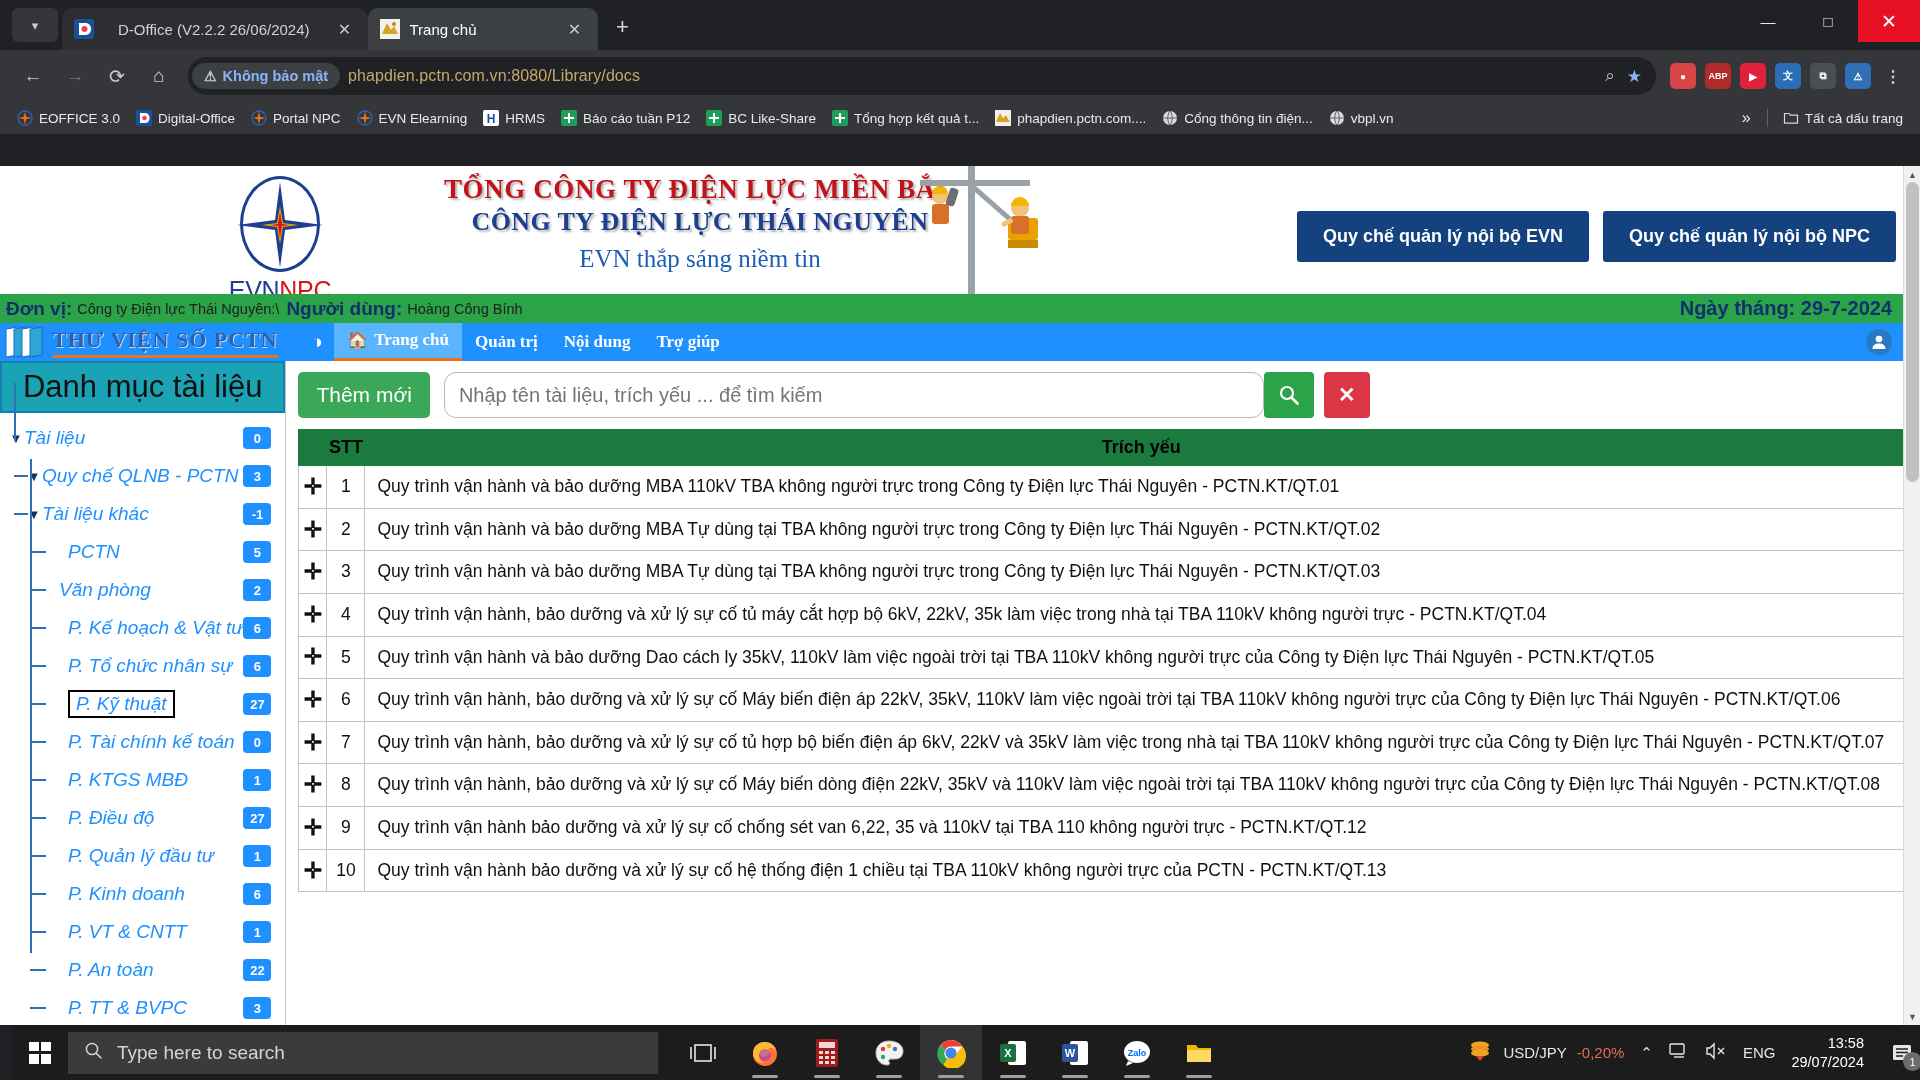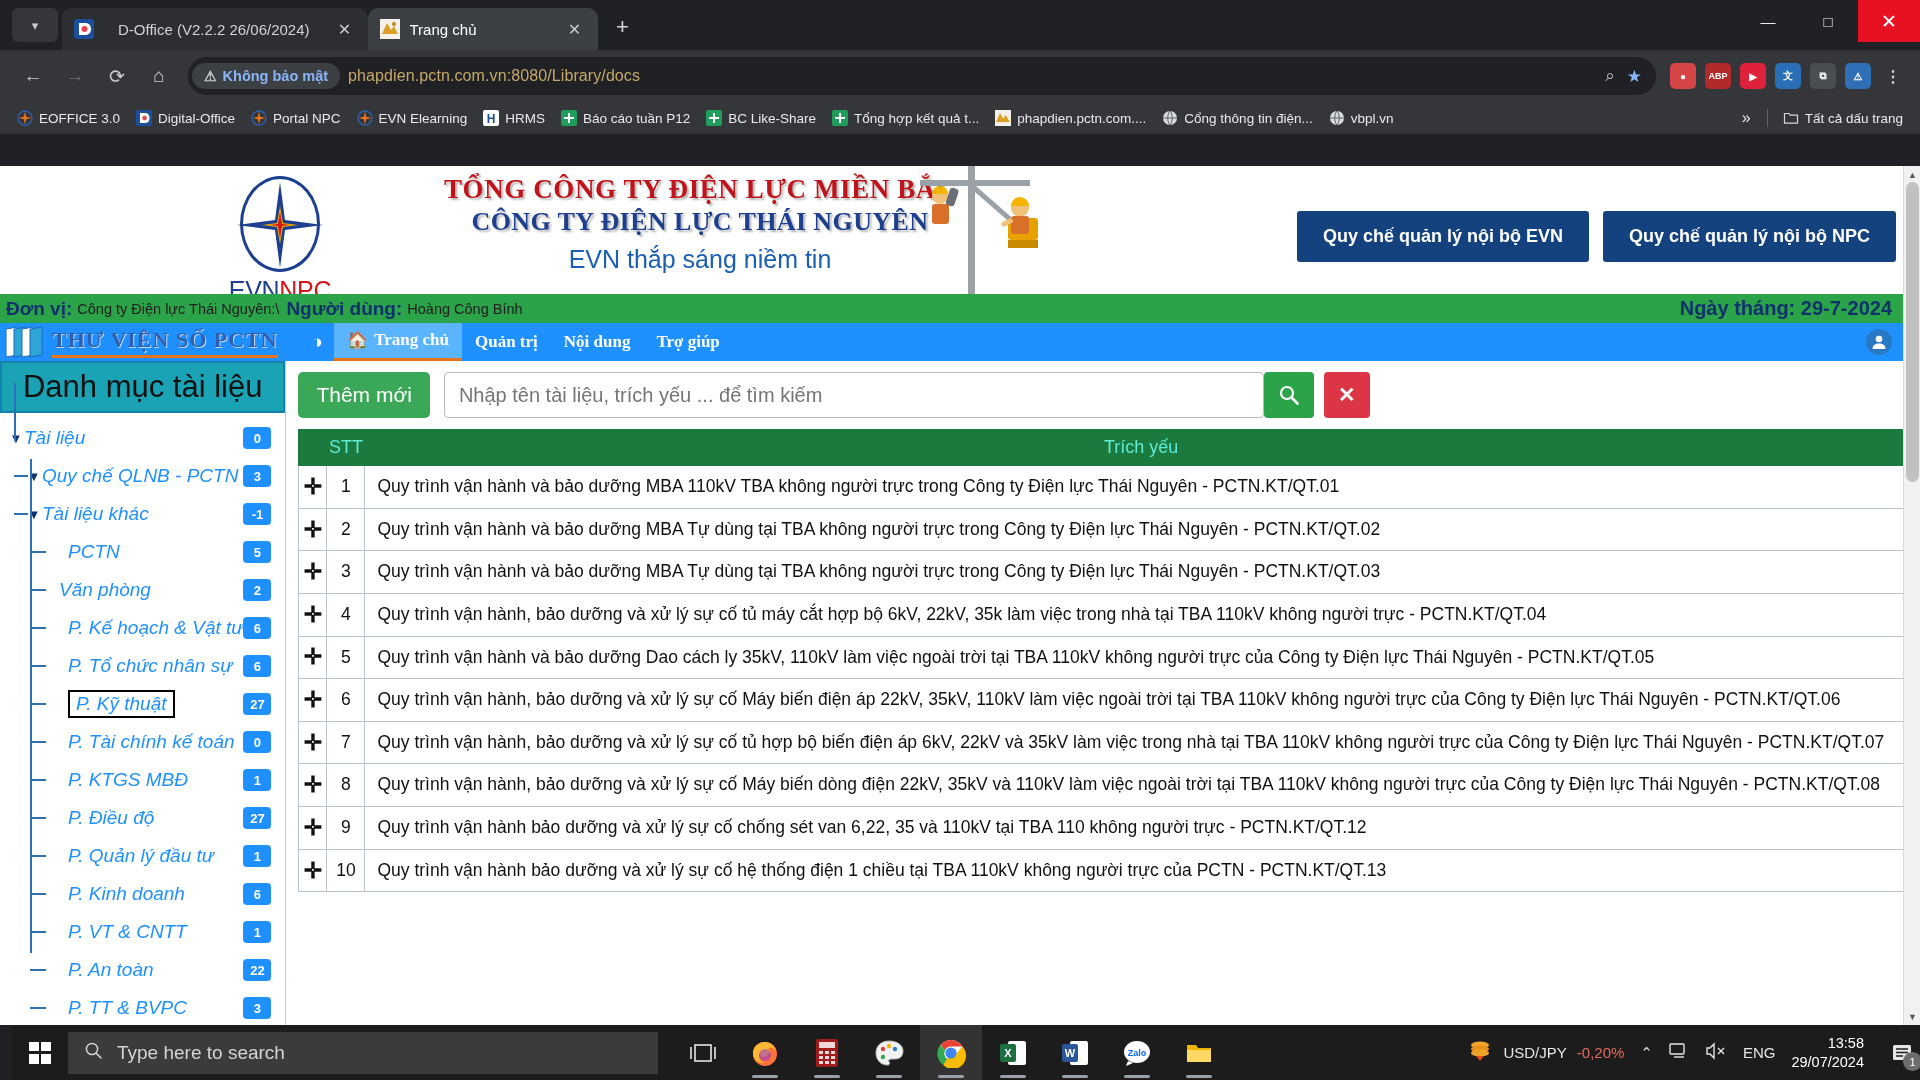--- a/index.html
+++ b/index.html
@@ -72,21 +72,21 @@
   .logo-wrap { position:absolute; left:176px; top:6px; width:208px; text-align:center; }
   .evn-star { width:104px; height:118px; margin:0 auto; position:relative; }
   .evn-oval { position:absolute; left:12px; top:4px; width:80px; height:96px; border:3px solid #1d3f8f; border-radius:50%; }
   .evnnpc { font-family:"Liberation Sans", sans-serif; font-weight:normal; font-size:25px; letter-spacing:-.3px; margin-top:-14px;}
   .evnnpc .a { color:#1d3f8f; } .evnnpc .b { color:#d7141a; }
   .banner-center { position:absolute; left:420px; top:8px; width:560px; text-align:center; }
   .bn1 { font-family:"Liberation Serif", serif; font-weight:bold; font-size:27px; color:#c0141a;
         letter-spacing:.6px; text-shadow:2px 2px 2px rgba(120,120,120,.55); }
   .bn2 { font-family:"Liberation Serif", serif; font-weight:bold; font-size:26px; color:#1d3f8f;
         letter-spacing:.4px; margin-top:2px; text-shadow:2px 2px 2px rgba(120,120,120,.55); }
-  .bn3 { font-family:Liberation Sans, sans-serif; font-size:25px; color:#1a5fb4; margin-top:8px; }
+  .bn3 { font-family:Liberation Serif, serif; font-size:25px; color:#1a5fb4; margin-top:8px; }
   .worker { position:absolute; left:880px; top:0; width:190px; height:128px; }
   .banner-btns { position:absolute; right:24px; top:45px; display:flex; gap:14px; }
   .qcbtn { background:#14427e; color:#fff; font-weight:bold; font-size:18px; padding:15px 26px;
       border:none; border-radius:3px; white-space:nowrap; }
 
   .greenbar { height:29px; background:#2aa349; display:flex; align-items:center; padding:0 6px; position:relative; }
   .gb-label { color:#10316b; font-weight:bold; font-size:19px; }
   .gb-val { color:#202020; font-size:14.5px; margin-left:5px; }
   .gb-date { position:absolute; right:28px; color:#10316b; font-weight:bold; font-size:20px; }
 
@@ -117,27 +117,27 @@
       min-width:28px; height:22px; border-radius:4px; display:flex; align-items:center; justify-content:center;
       padding:0 6px; font-style:normal; }
   .vline { position:absolute; width:2px; background:#2f6fb5; }
   .hline { position:absolute; height:2px; background:#2f6fb5; }
 
   .main { flex:1 1 auto; position:relative; background:#fff; }
   .welcome { height:40px; background:#1aa3b5; display:flex; align-items:center; justify-content:flex-end; padding-right:24px; }
   .welcome span { color:#fff; font-size:21px; }
   .searchrow { height:68px; display:flex; align-items:center; gap:0; padding:10px 0 10px 12px; }
   .btn-new { background:#3aa856; color:#fff; font-size:21px; border:none; border-radius:5px; padding:11px 18px; white-space:nowrap;}
-  .searchbox { flex:0 0 820px; height:46px; margin-left:14px; border:1px solid #b9b9b9; border-radius:4px; display:flex; align-items:center; padding:0 14px; background:#fff;}
+  .searchbox { flex:0 0 820px; height:46px; margin-left:14px; border:1px solid #b9b9b9; border-radius:12px; display:flex; align-items:center; padding:0 14px; background:#fff;}
   .searchbox input { border:none; outline:none; width:100%; font-size:20px; color:#6d6d6d; font-family:"Liberation Sans", sans-serif;}
   .btn-search { width:50px;height:46px;background:#2aa349;color:#fff;border:none;border-radius:4px;font-size:21px; display:flex;align-items:center;justify-content:center;}
   .btn-clear { width:46px;height:46px;background:#dc3545;color:#fff;border:none;border-radius:4px;font-size:21px;margin-left:10px;display:flex;align-items:center;justify-content:center;font-weight:bold;}
 
   table.doc { width:calc(100% - 14px); border-collapse:collapse; margin-left:12px; table-layout:fixed; }
-  table.doc th { background:#1b7a3d; color:#5eead4; font-size:18px; font-weight:normal; height:36px; border:1px solid #1b7a3d;}
+  table.doc th { background:#1b7a3d; color:#000000; font-size:18px; font-weight:bold; height:36px; border:1px solid #1b7a3d;}
   table.doc th.c-plus { width:28px; } table.doc th.c-stt { width:38px; }
   table.doc td { border:1px solid #b9c4cf; font-size:17.5px; color:#111; padding:9px 8px; vertical-align:middle; line-height:1.35;}
   table.doc td.c-plus { text-align:center; color:#111; font-size:22px; font-weight:bold; width:28px; padding:0;}
   table.doc td.c-stt { text-align:center; width:38px; padding:0 2px; }
   table.doc td.c-txt { padding-left:12px; }
 
   
   .taskbar { position:absolute; left:12px; bottom:0; width:1920px; height:55px; background:#1c1c1c; display:flex; align-items:center; }
   .startbtn { width:56px;height:55px;display:flex;align-items:center;justify-content:center; }
   .winlogo { width:22px;height:22px;display:grid;grid-template-columns:1fr 1fr;grid-template-rows:1fr 1fr;gap:2.5px;}

